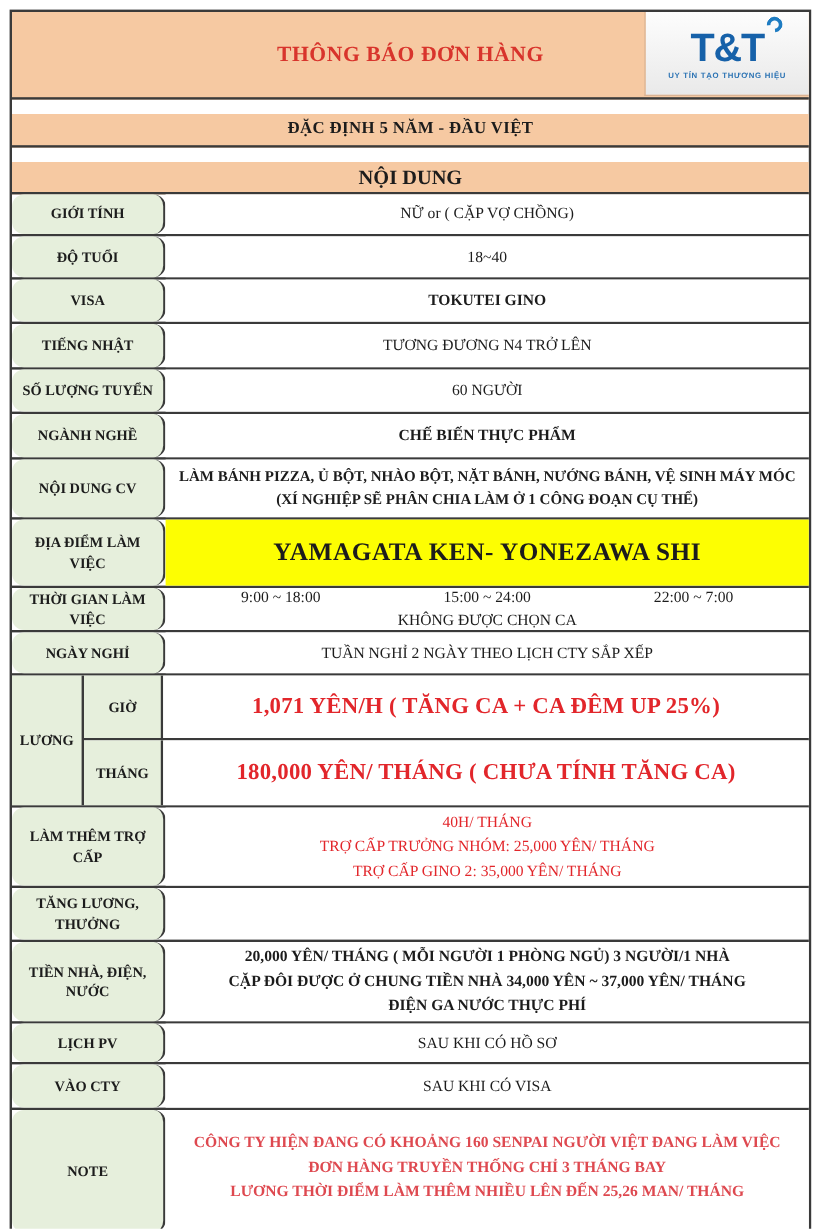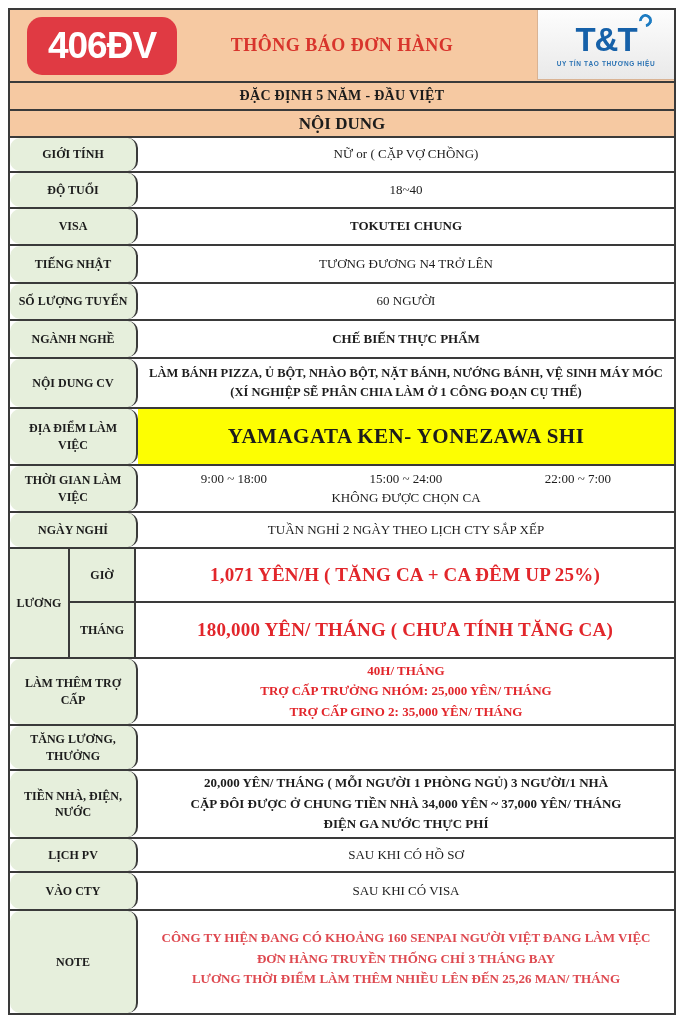--- a/index.html
+++ b/index.html
@@ -24,21 +24,21 @@
     border-right:2px solid var(--border);
     display:flex;align-items:center;justify-content:center;
     text-align:center;font-size:12px;font-weight:600;padding:2px 7px;line-height:1.35;border-radius:10px;
   }
   .val{
     flex:1;display:flex;flex-direction:column;align-items:center;justify-content:center;
     text-align:center;font-size:13px;padding:2px 10px;line-height:1.45;background:#fff;
   }
   .bold{font-weight:bold;}
   .red-big{color:var(--red);font-weight:bold;font-size:19px;letter-spacing:.2px;}
-  .red-lines{color:var(--red);font-weight:bold;font-size:13px;line-height:1.55;text-align:center;}
+  .red-lines{color:var(--red);font-weight:normal;font-size:13px;line-height:1.55;text-align:center;}
   .red-soft{color:var(--note-red);font-weight:bold;font-size:13px;line-height:1.6;}
   .blk-lines{font-weight:600;font-size:13px;line-height:1.6;}
   
   .hdr{height:73px;position:relative;background:var(--peach);border-bottom:2px solid var(--border);}
   .badge{
     position:absolute;left:17px;top:7px;width:150px;height:58px;
     background:var(--badge-red);border-radius:15px;color:#fff;
     font-family:"Liberation Sans",sans-serif;font-weight:bold;font-size:37px;
     display:flex;align-items:center;justify-content:center;letter-spacing:-1px;
   }
@@ -61,27 +61,27 @@
     border:3.5px solid #1e7cc2;border-radius:50%;border-bottom-color:transparent;
     transform:rotate(40deg);
   }
   .logo-tagline{
     font-family:"Liberation Sans",sans-serif;font-size:6.5px;font-weight:bold;
     color:#2d74b4;letter-spacing:.6px;margin-top:4px;white-space:nowrap;
   }
   
   .banner{
     background:var(--peach);display:flex;align-items:center;justify-content:center;
-    font-weight:bold;border-bottom:2px solid var(--border);text-align:center;
+    font-weight:bold;border-bottom:2px solid var(--border);text-align:center;margin-top:12px;
   }
   .banner1{height:28px;font-size:14px;letter-spacing:.3px;}
   .banner2{height:27px;font-size:17px;}
   
   .h35{height:35px}.h36{height:36px}.h37{height:37px}.h38{height:38px}
-  .h47{height:47px}.h50{height:50px}.h57{height:57px}.h34{height:34px}
+  .h47{height:37px}.h50{height:50px}.h57{height:57px}.h34{height:34px}
   .h45{height:45px}.h67{height:67px}.h68{height:68px}.h102{height:102px}.h110{height:110px}
   .cv-lines{font-size:12.5px;font-weight:600;line-height:1.5;}
   .yellow-cell{background:var(--yellow);font-weight:bold;font-size:21px;letter-spacing:.5px;}
   .shift-line{display:flex;width:100%;}
   .shift-line span{flex:1;text-align:center;}
   
   .luong-main{
     flex:0 0 60px;width:60px;background:var(--green);border-right:2px solid var(--border);
     display:flex;align-items:center;justify-content:center;font-size:12px;font-weight:600;
   }
@@ -94,21 +94,20 @@
   }
   .note-val{justify-content:center;padding-bottom:8px;}
 </style>
 </head>
 <body>
 
 <div class="sheet">
 
   <div class="hdr">
     <div class="hdr-title">THÔNG BÁO ĐƠN HÀNG</div>
-    <div class="badge">406ĐV</div>
     <div class="logo">
       <div class="logo-text">
         <span>T&amp;T</span>
         <span class="logo-ring"></span>
       </div>
       <div class="logo-tagline">UY TÍN TẠO THƯƠNG HIỆU</div>
     </div>
   </div>
 
   <div class="banner banner1">ĐẶC ĐỊNH 5 NĂM - ĐẦU VIỆT</div>
@@ -119,21 +118,21 @@
     <div class="val">NỮ or ( CẶP VỢ CHỒNG)</div>
   </div>
 
   <div class="row h36">
     <div class="lbl">ĐỘ TUỔI</div>
     <div class="val">18~40</div>
   </div>
 
   <div class="row h37">
     <div class="lbl">VISA</div>
-    <div class="val bold">TOKUTEI CHUNG</div>
+    <div class="val bold">TOKUTEI GINO</div>
   </div>
 
   <div class="row h38">
     <div class="lbl">TIẾNG NHẬT</div>
     <div class="val">TƯƠNG ĐƯƠNG N4 TRỞ LÊN</div>
   </div>
 
   <div class="row h37">
     <div class="lbl">SỐ LƯỢNG TUYỂN</div>
     <div class="val">60 NGƯỜI</div>

